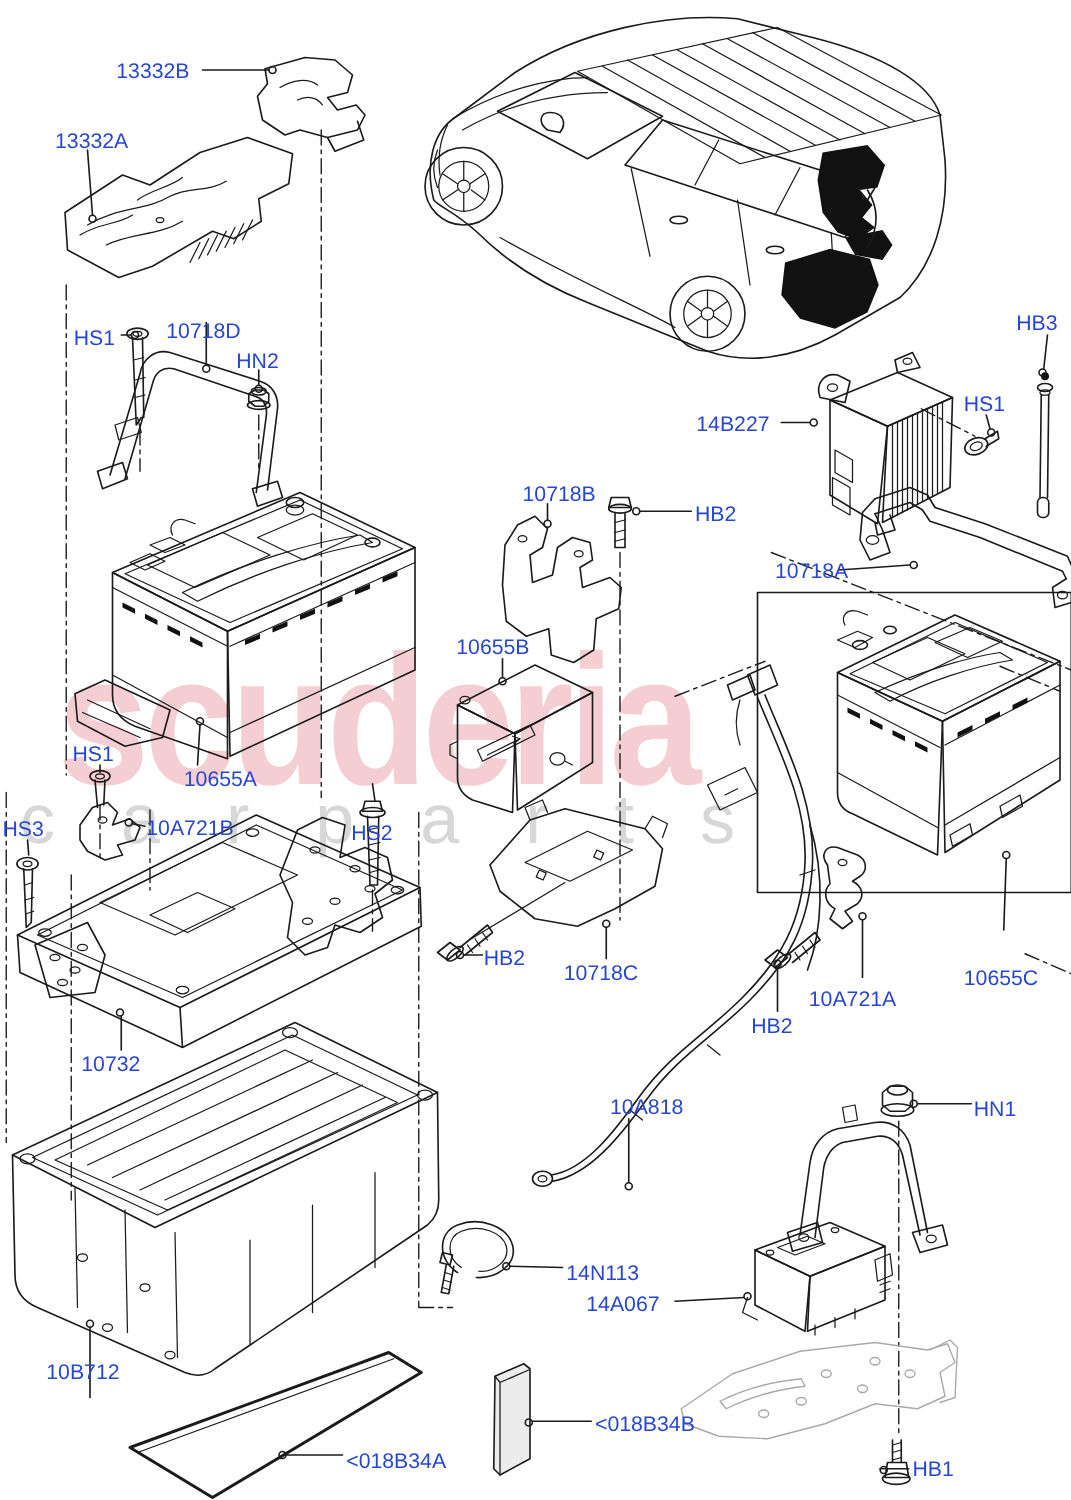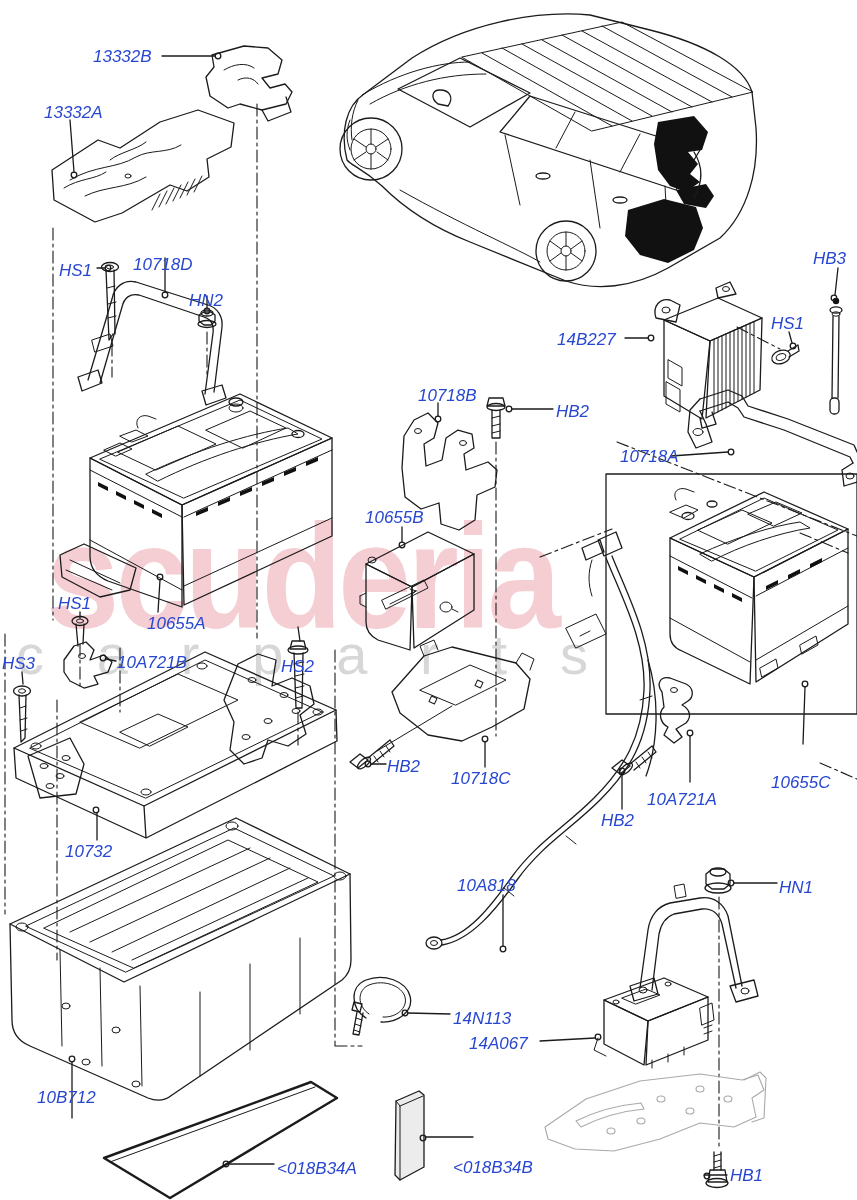--- a/index.html
+++ b/index.html
@@ -21,21 +21,21 @@
   #art .thick{stroke-width:2.4;}
   #art .fill{fill:#111;stroke:none;}
   #art .dot{fill:#111;stroke:none;}
   #art .dash{stroke-dasharray:12 4 3 4;stroke-width:1.1;}
   #art .ghost{stroke:#a9a9a9;stroke-width:1.1;}
   #art .grayfill{fill:#ececec;}
   #art .chk{stroke:none;}
   
   #labels{position:absolute;inset:0;z-index:3;}
   .part-label{position:absolute;font-size:17px;color:var(--label,#2847d0);
-    white-space:nowrap;font-style:italic;}
+    white-space:nowrap;}
 </style>
 </head>
 <body>
 
 <div id="page">
 
   <div id="wm">
     <div class="wm-title">scuderia</div>
     <div class="wm-sub">
         <span>c</span>
@@ -427,42 +427,42 @@
         <circle cx="707" cy="1176" r="2.8"></circle>
       </g>
     </g>
   </svg>
 
   <div id="labels">
       <div class="part-label" style="left: 93px; top: 47px;">13332B</div>
       <div class="part-label" style="left: 44px; top: 103px;">13332A</div>
       <div class="part-label" style="left: 133px; top: 239px; margin-top: 16px;">10718D</div>
       <div class="part-label" style="left: 59px; top: 261px;">HS1</div>
-      <div class="part-label" style="left: 189px; top: 291px;">HN2</div>
+      <div class="part-label" style="left: 189px; top: 279px;">HN2</div>
       <div class="part-label" style="left: 813px; top: 249px;">HB3</div>
       <div class="part-label" style="left: 771px; top: 314px;">HS1</div>
       <div class="part-label" style="left: 557px; top: 330px;">14B227</div>
       <div class="part-label" style="left: 402px; top: 386px; margin-left: 16px;">10718B</div>
       <div class="part-label" style="left: 556px; top: 402px;">HB2</div>
       <div class="part-label" style="left: 620px; top: 447px;">10718A</div>
       <div class="part-label" style="left: 365px; top: 508px;">10655B</div>
       <div class="part-label" style="left: 58px; top: 594px;">HS1</div>
       <div class="part-label" style="left: 127px; top: 614px; margin-left: 20px;">10655A</div>
       <div class="part-label" style="left: 281px; top: 609px; margin-top: 48px;">HS2</div>
       <div class="part-label" style="left: 2px; top: 654px;">HS3</div>
       <div class="part-label" style="left: 117px; top: 653px;">10A721B</div>
       <div class="part-label" style="left: 65px; top: 842px;">10732</div>
       <div class="part-label" style="left: 387px; top: 757px;">HB2</div>
       <div class="part-label" style="left: 451px; top: 769px;">10718C</div>
       <div class="part-label" style="left: 601px; top: 811px;">HB2</div>
       <div class="part-label" style="left: 647px; top: 790px;">10A721A</div>
       <div class="part-label" style="left: 771px; top: 745px; margin-top: 28px;">10655C</div>
-      <div class="part-label" style="left: 457px; top: 876px;">10A818</div>
+      <div class="part-label" style="left: 488px; top: 876px;">10A818</div>
       <div class="part-label" style="left: 779px; top: 878px;">HN1</div>
       <div class="part-label" style="left: 453px; top: 1009px;">14N113</div>
       <div class="part-label" style="left: 469px; top: 1034px;">14A067</div>
       <div class="part-label" style="left: 37px; top: 1088px; text-align: right;">10B712</div>
       <div class="part-label" style="left: 277px; top: 1159px;">&lt;018B34A</div>
-      <div class="part-label" style="left: 453px; top: 1130px; margin-top: 28px;">&lt;018B34B</div>
+      <div class="part-label" style="left: 476px; top: 1130px;">&lt;018B34B</div>
       <div class="part-label" style="left: 730px; top: 1166px;">HB1</div>
     </div>
 
 </div>
 
 </body></html>

